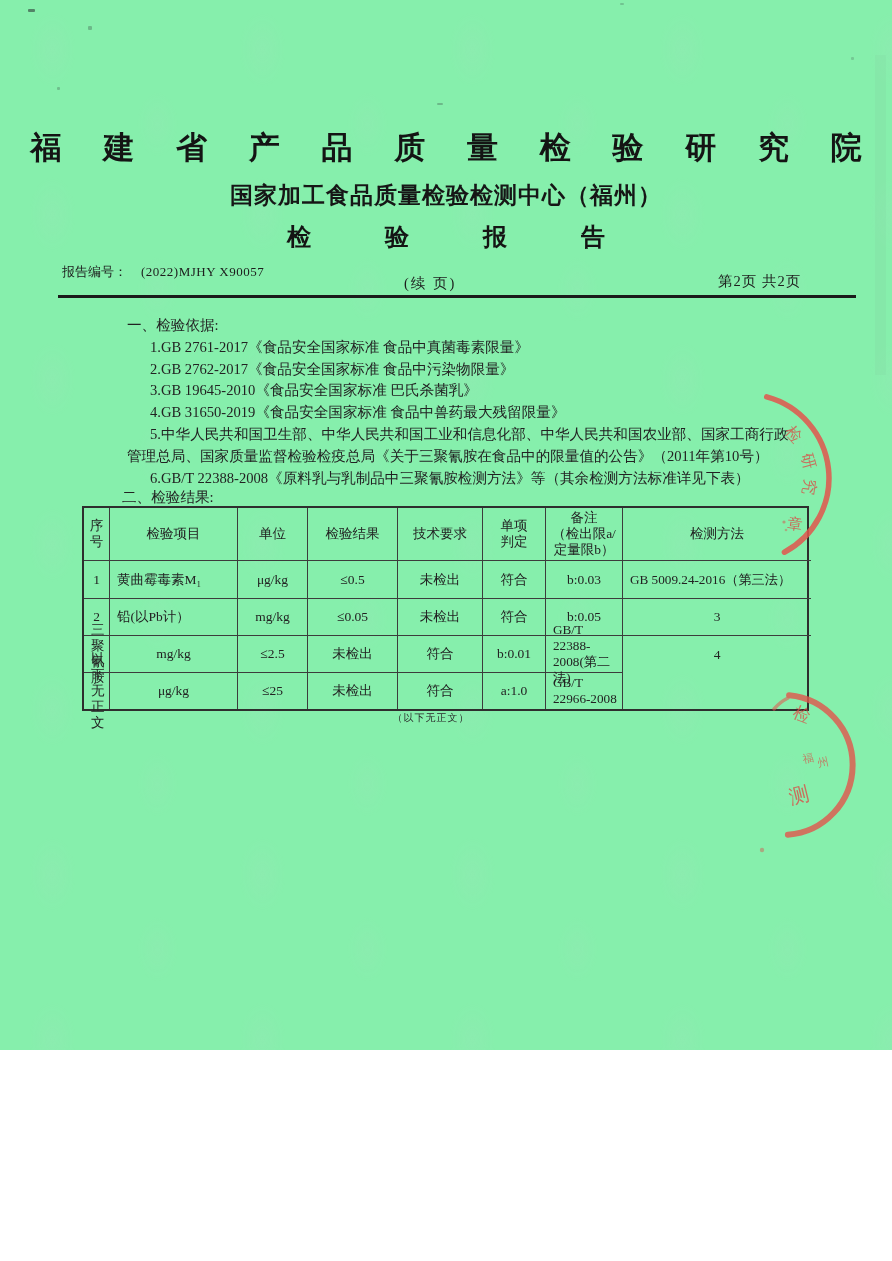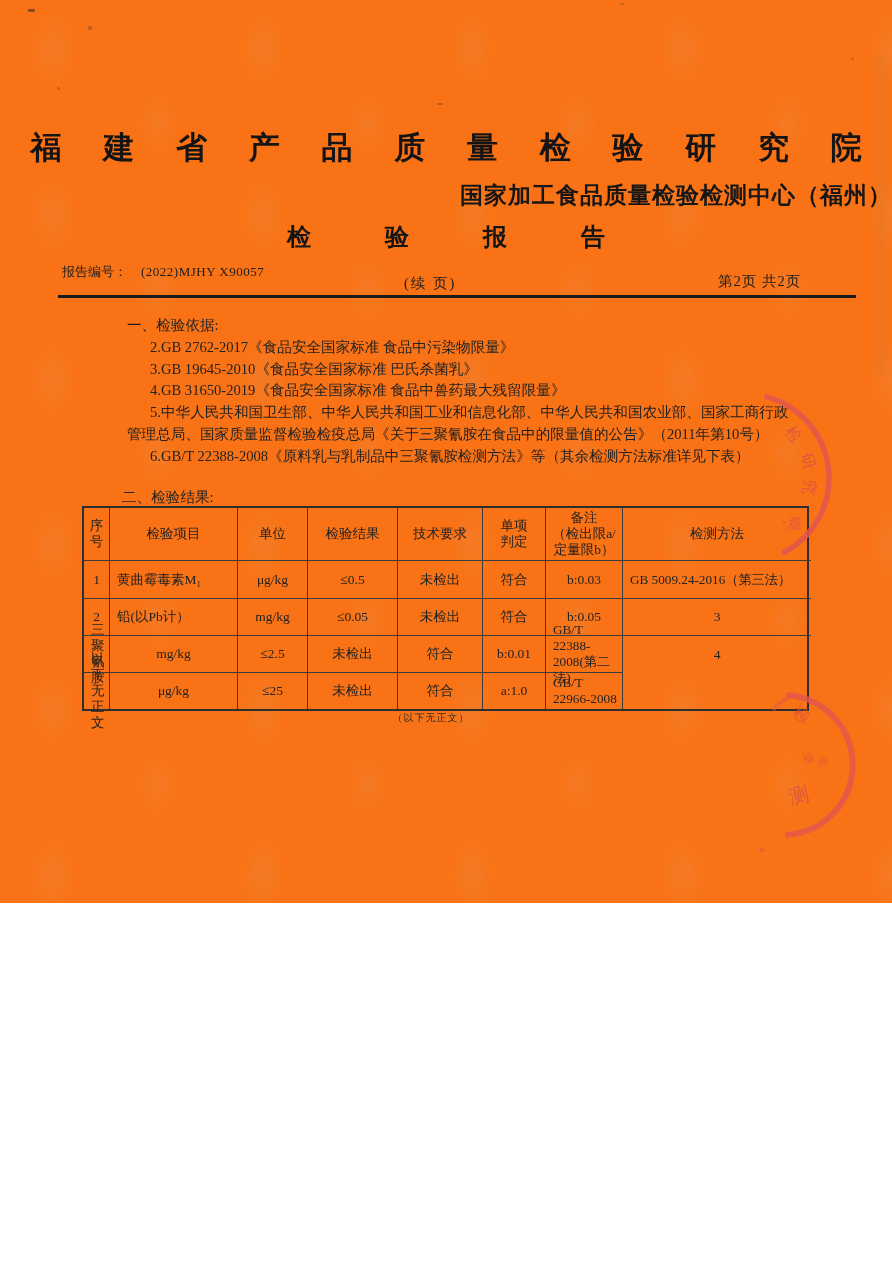--- a/index.html
+++ b/index.html
@@ -1,19 +1,19 @@
 <!DOCTYPE html>
 <html><head>
 <meta charset="utf-8">
 <style>
   * { margin:0; padding:0; box-sizing:border-box; }
   html,body { background:#ffffff; }
   .page {
-    position:relative; width:892px; height:903px; overflow:hidden;
-    background:#f97316;
+    position:relative; width:892px; height:1050px; overflow:hidden;
+    background:#86efac;
     font-family:"Liberation Serif","DejaVu Serif",serif;
     color:#1d1d1d;
   }
   
   .smudges {
     position:absolute; inset:0; pointer-events:none;
     background-image:
       radial-gradient(ellipse 34px 55px at 25% 30%, rgba(198,205,210,0.16), rgba(198,205,210,0) 70%),
       radial-gradient(ellipse 30px 48px at 75% 75%, rgba(198,205,210,0.14), rgba(198,205,210,0) 70%);
     background-size:210px 165px;
@@ -22,21 +22,21 @@
   .edge-shadow { position:absolute; right:6px; top:55px; width:11px; height:320px;
     background:rgba(120,128,136,0.06); }
   .speck { position:absolute; background:rgba(40,44,48,0.55); border-radius:1px; }
 
   .title-institute {
     position:absolute; top:127px; left:0; width:892px; text-align:center;
     font-size:31px; font-weight:bold; letter-spacing:17px; padding-left:17px;
     color:#141414;
   }
   .title-center {
-    position:absolute; top:180px; left:0; width:892px; text-align:right;
+    position:absolute; top:180px; left:0; width:892px; text-align:center;
     font-size:23px; font-weight:bold; letter-spacing:1px;
     color:#161616;
   }
   .title-report {
     position:absolute; top:221px; left:0; width:892px; text-align:center;
     font-size:24px; font-weight:bold; letter-spacing:34px; padding-left:34px;
     color:#141414;
   }
   .meta-reportno { position:absolute; top:263px; left:62px; font-size:13px; }
   .meta-reportno .val { margin-left:14px; letter-spacing:0.5px; }
@@ -97,20 +97,21 @@
 
   <div class="meta-reportno">
     <span>报告编号：</span><span class="val">(2022)MJHY X90057</span>
   </div>
   <div class="meta-cont">(续 页)</div>
   <div class="meta-page">第2页  共2页</div>
   <div class="rule"></div>
 
   <div class="basis">
     <div>一、检验依据:</div>
+    <div class="item">1.GB 2761-2017《食品安全国家标准 食品中真菌毒素限量》</div>
     <div class="item">2.GB 2762-2017《食品安全国家标准 食品中污染物限量》</div>
     <div class="item">3.GB 19645-2010《食品安全国家标准 巴氏杀菌乳》</div>
     <div class="item">4.GB 31650-2019《食品安全国家标准 食品中兽药最大残留限量》</div>
     <div class="item hang">5.中华人民共和国卫生部、中华人民共和国工业和信息化部、中华人民共和国农业部、国家工商行政管理总局、国家质量监督检验检疫总局《关于三聚氰胺在食品中的限量值的公告》（2011年第10号）</div>
     <div class="item">6.GB/T 22388-2008《原料乳与乳制品中三聚氰胺检测方法》等（其余检测方法标准详见下表）</div>
   </div>
 
   <div class="results-heading">二、检验结果:</div>
 
   <div class="tbl">

